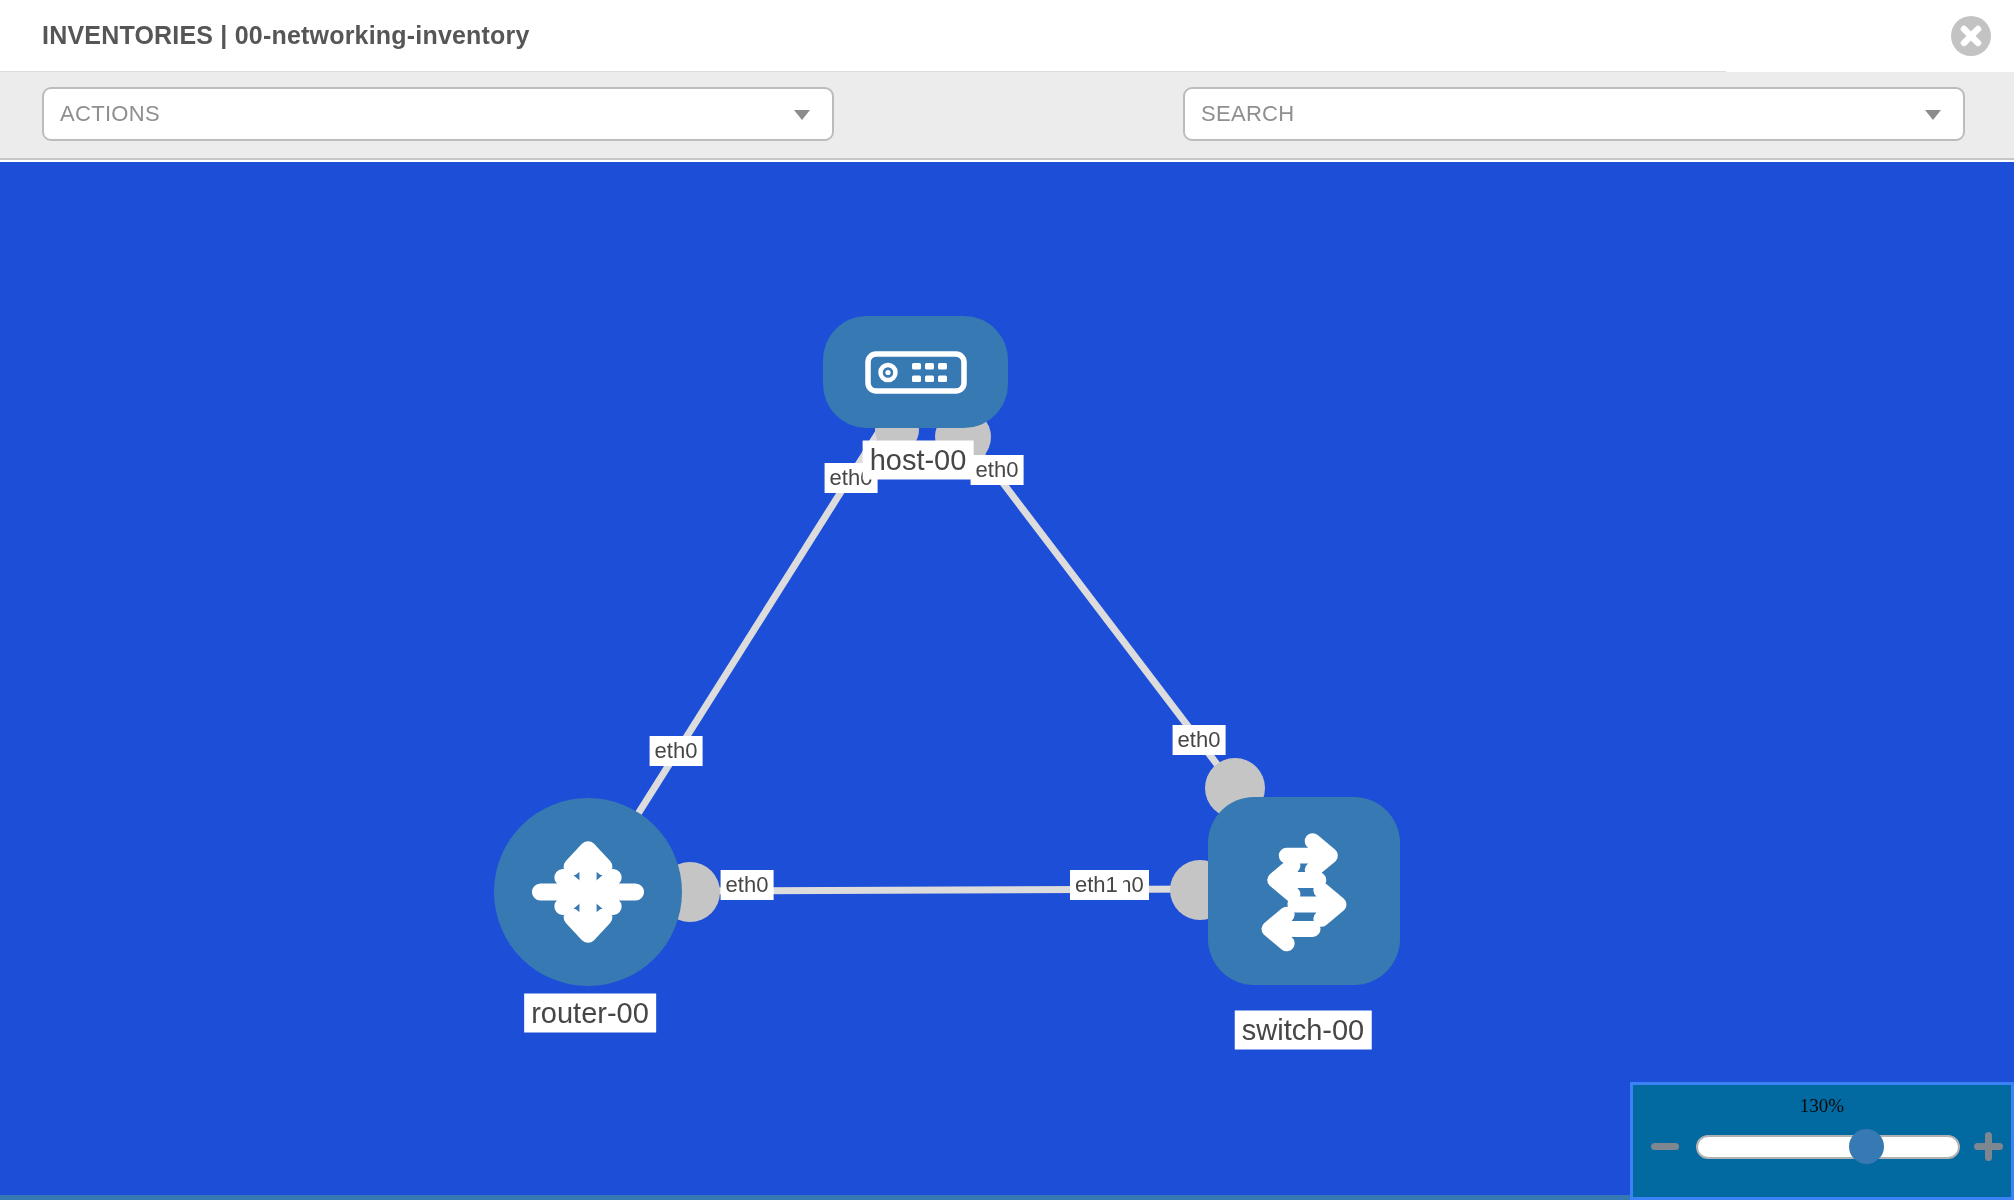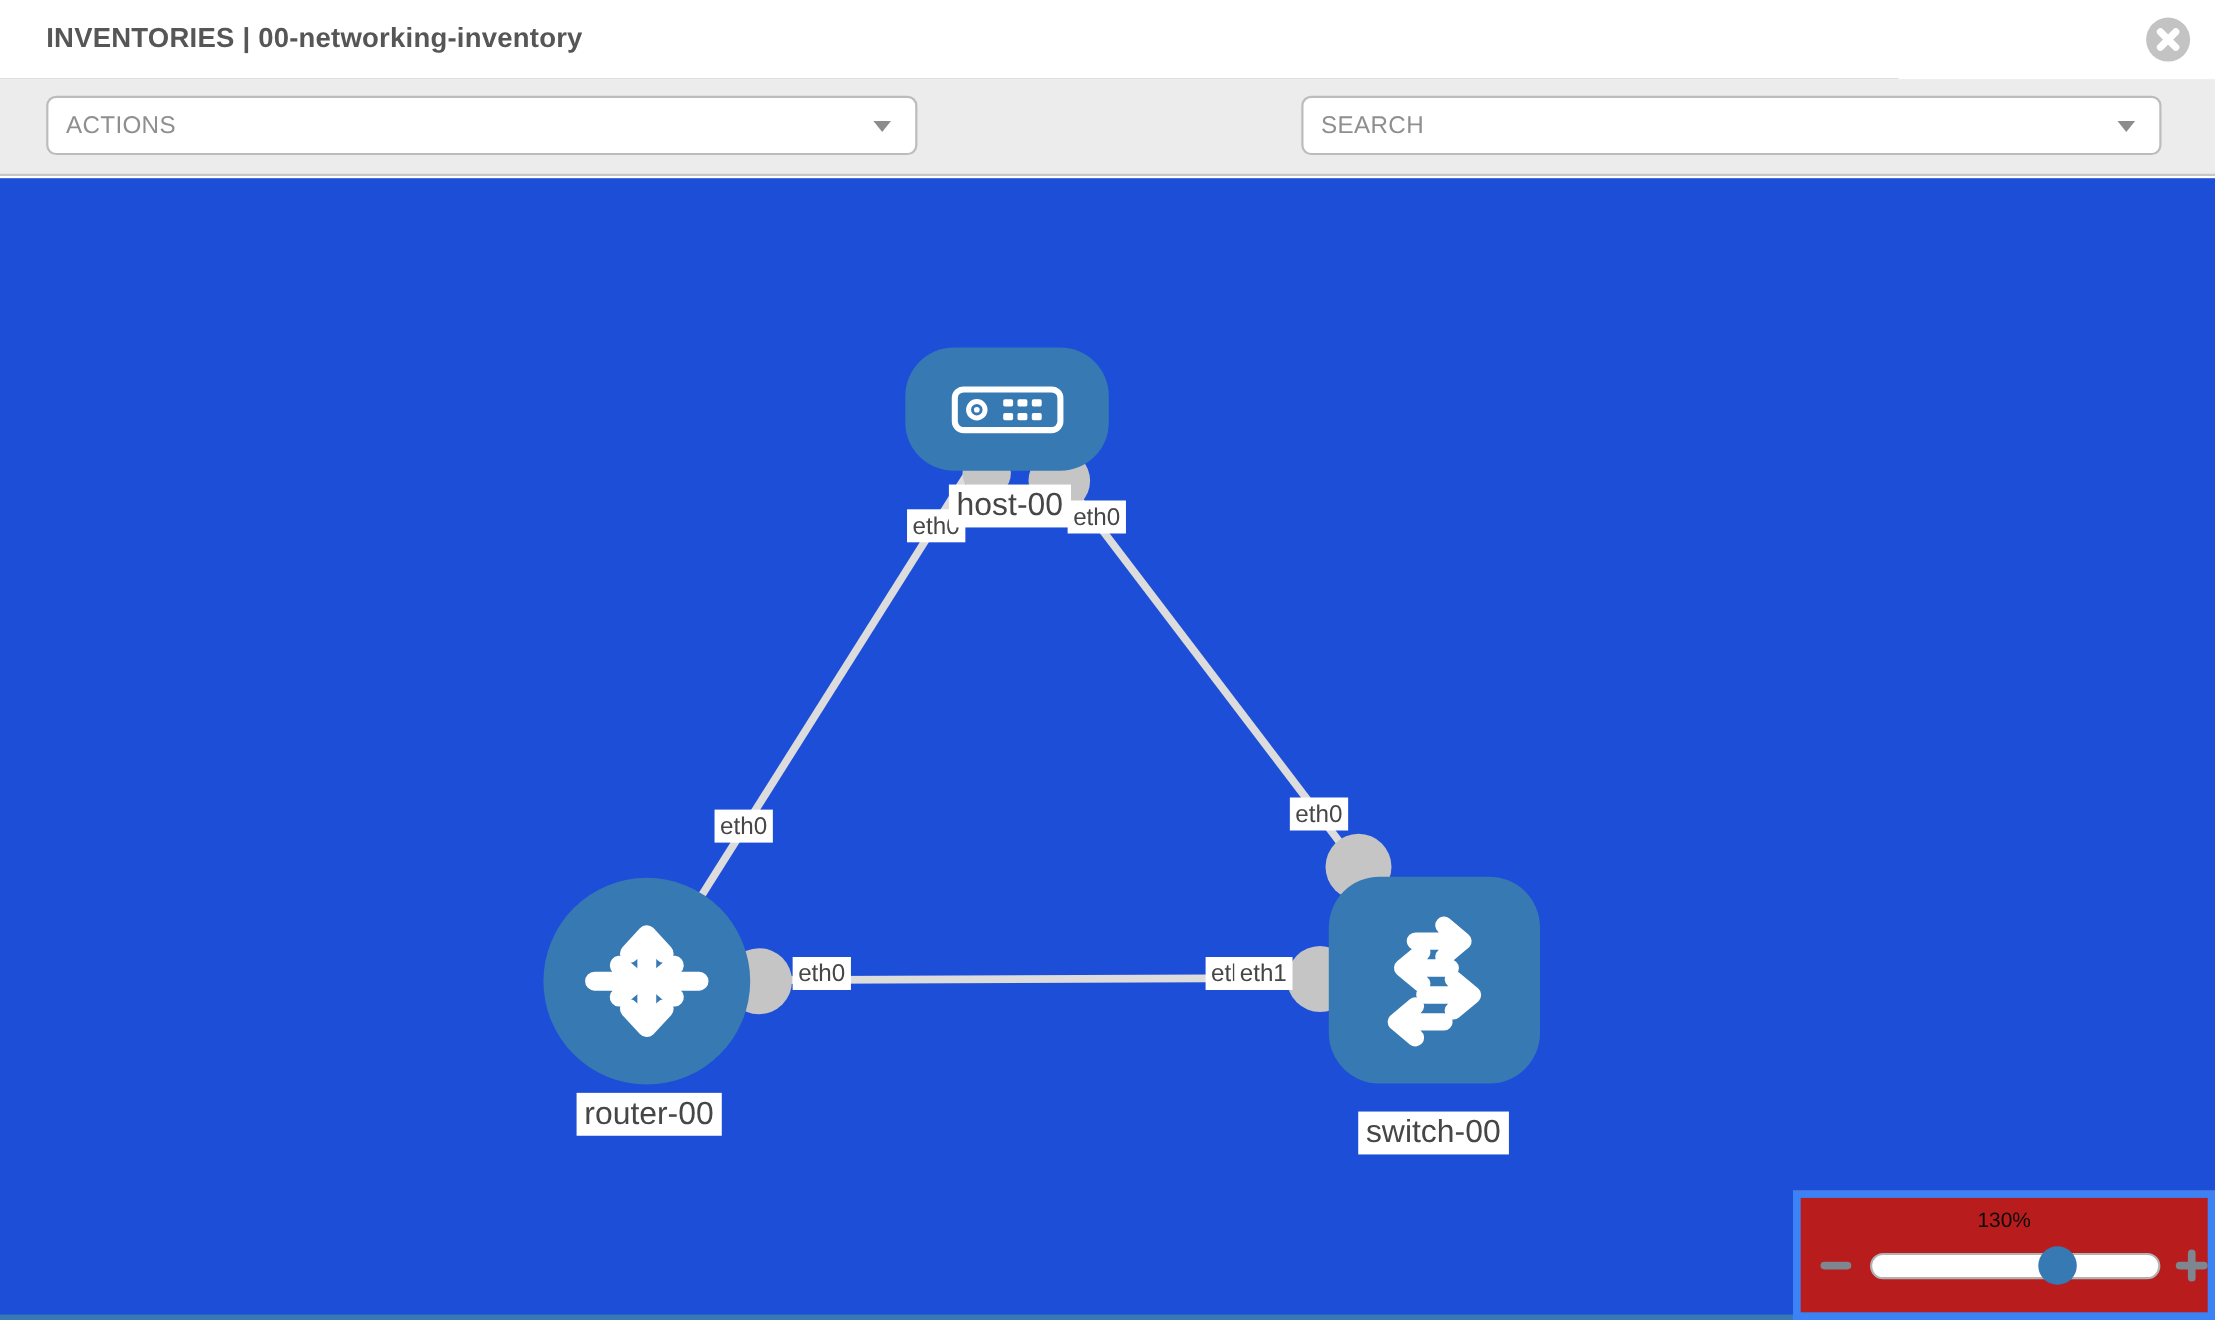--- a/index.html
+++ b/index.html
@@ -38,21 +38,21 @@
   .net-svg { position:absolute; left:0; top:0; }
 
   
   .chip { position:absolute; background:#fff; color:#464646; white-space:nowrap; }
   .node-label { font-size:29px; padding:3px 7px; transform:translate(-50%,-50%); }
   .iface-label { font-size:22px; padding:2px 5px; }
   .center-anchor { transform:translate(-50%,-50%); }
 
   
   .zoom-panel { position:absolute; left:1630px; top:1082px; width:384px; height:118px;
-    background:#b91c1c; border:7px solid #3b82f6; }
+    background:#0369a1; border:3px solid #3b82f6;font-family:Liberation Serif, serif; }
   .zoom-level { position:absolute; left:0; top:10px; width:100%; text-align:center;
     font-size:19px; color:#0a0a0a; }
   .zoom-minus { position:absolute; left:18px; top:58px; width:28px; height:7px;
     border-radius:3.5px; background:#7e868f; cursor:pointer; }
   .zoom-plus { position:absolute; left:341px; top:47px; width:29px; height:29px; cursor:pointer; }
   .zoom-plus .h { position:absolute; left:0; top:11px; width:29px; height:7px;
     border-radius:3.5px; background:#7e868f; }
   .zoom-plus .v { position:absolute; left:11px; top:0; width:7px; height:29px;
     border-radius:3.5px; background:#7e868f; }
   .zoom-track { position:absolute; left:63px; top:50px; width:264px; height:24px;
@@ -163,21 +163,21 @@
     <div class="chip node-label" style="left:918px; top:298px; z-index:4;">host-00</div>
     <div class="chip node-label" style="left:590px; top:851px; z-index:4;">router-00</div>
     <div class="chip node-label" style="left:1303px; top:852px; z-index:4;margin-top:16px;">switch-00</div>
 
     <div class="chip iface-label center-anchor" style="left:851px; top:316px; z-index:3;">eth0</div>
     <div class="chip iface-label center-anchor" style="left:997px; top:308px; z-index:3;">eth0</div>
     <div class="chip iface-label center-anchor" style="left:676px; top:589px; z-index:3;">eth0</div>
     <div class="chip iface-label center-anchor" style="left:1199px; top:578px; z-index:3;">eth0</div>
     <div class="chip iface-label center-anchor" style="left:747px; top:723px; z-index:3;">eth0</div>
     <div class="chip iface-label" style="left:1096px; top:708px; z-index:2;">eth0</div>
-    <div class="chip iface-label" style="left:1122px; top:708px; z-index:3;">eth1</div>
+    <div class="chip iface-label" style="left:1070px; top:708px; z-index:3;">eth1</div>
   </div>
 
   <div class="zoom-panel">
     <div class="zoom-level">130%</div>
     <div class="zoom-minus"></div>
     <div class="zoom-track"></div>
     <div class="zoom-thumb"></div>
     <div class="zoom-plus">
       <span class="h"></span>
       <span class="v"></span>

